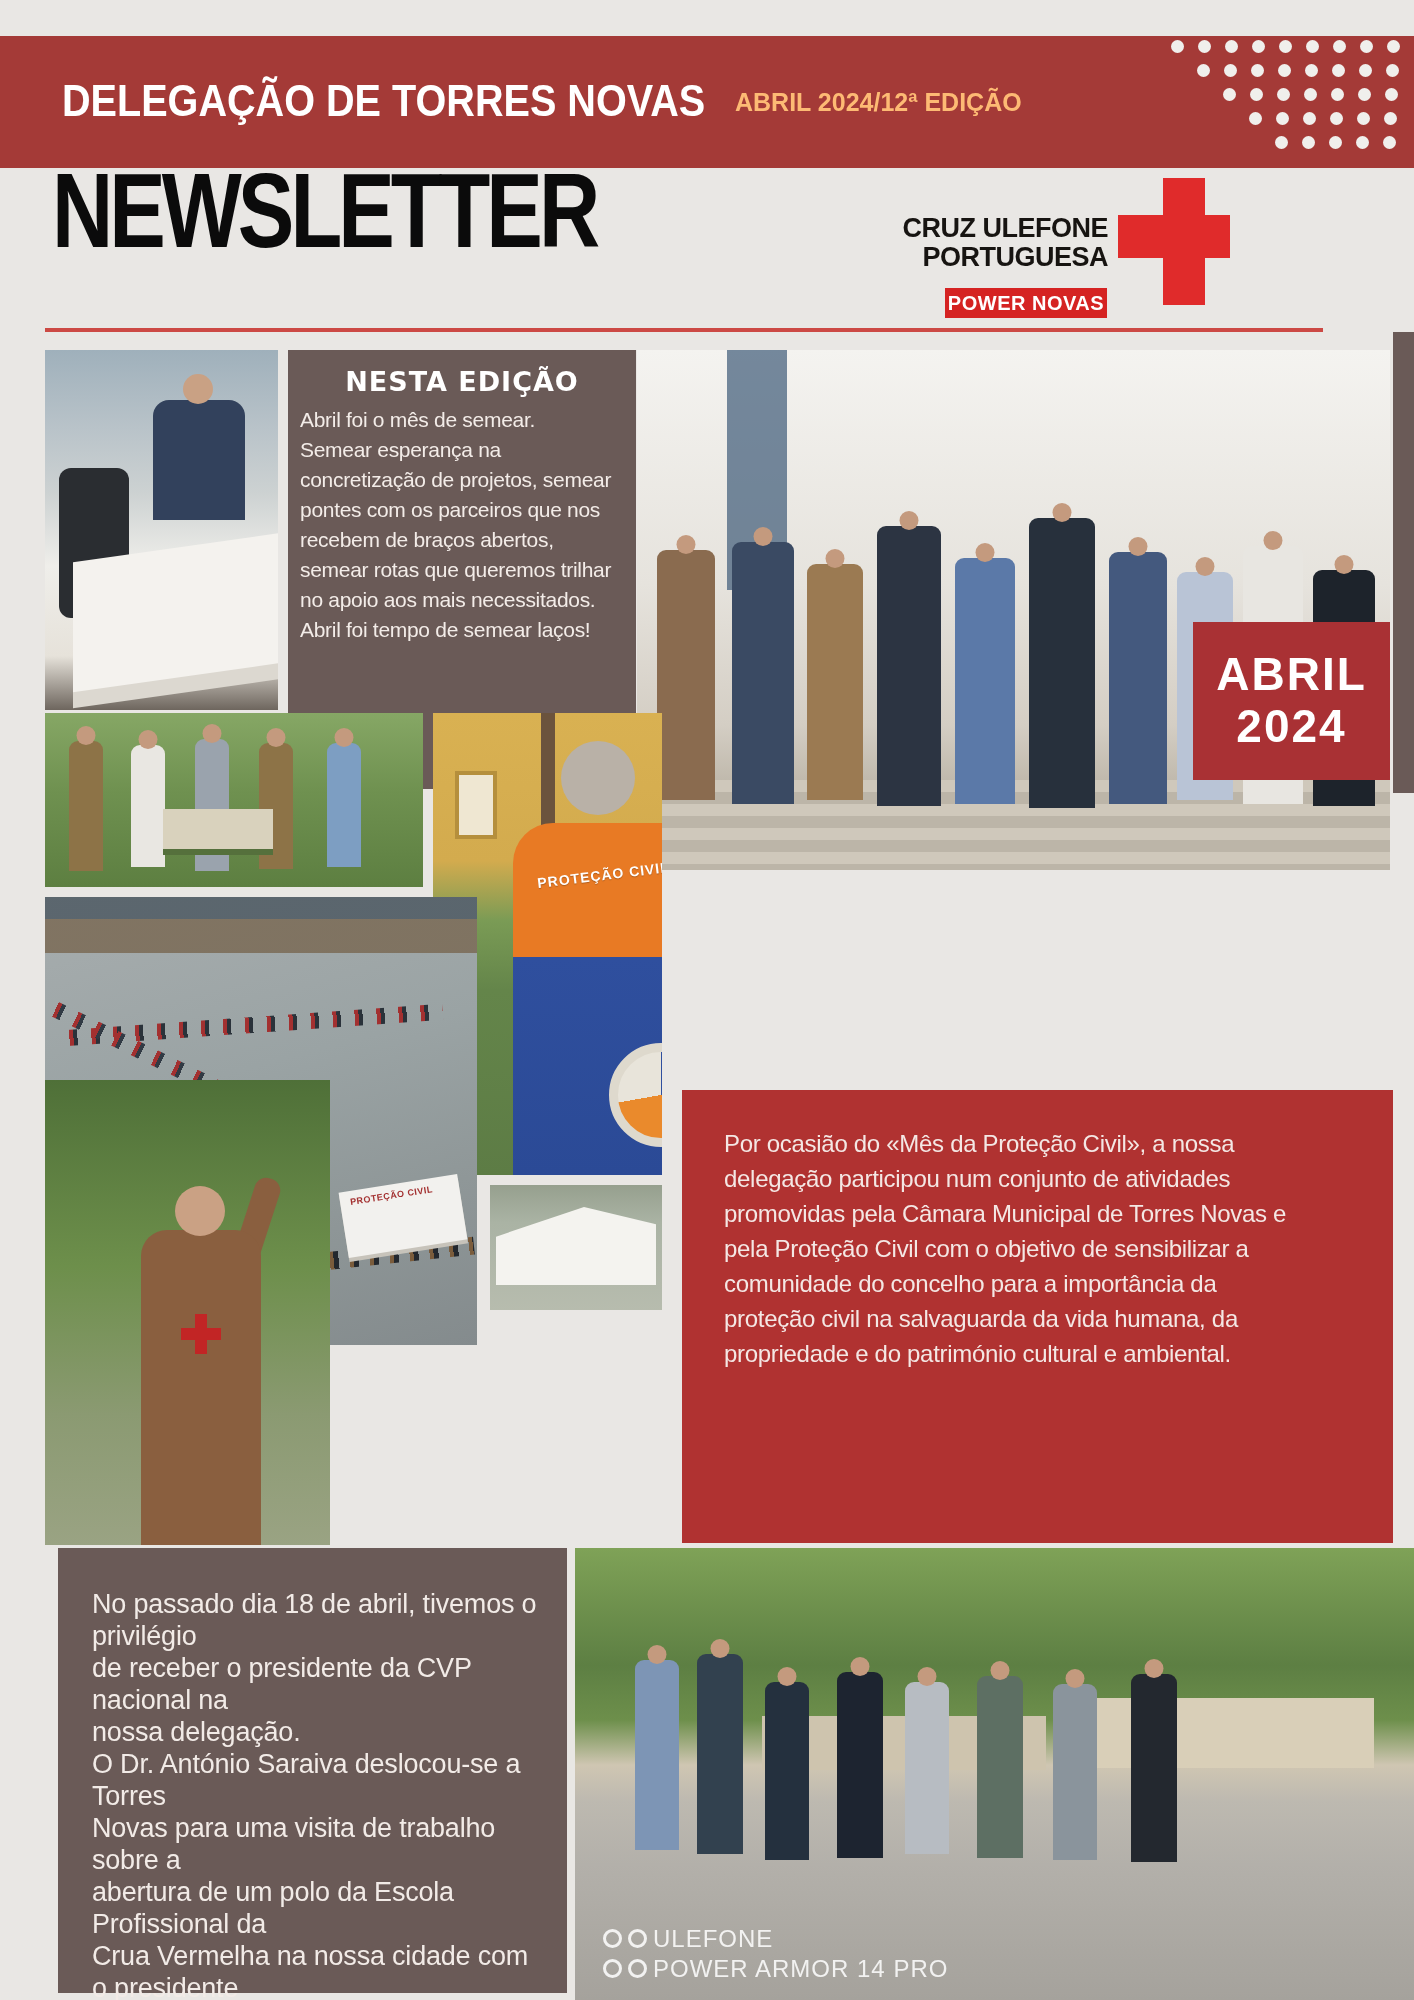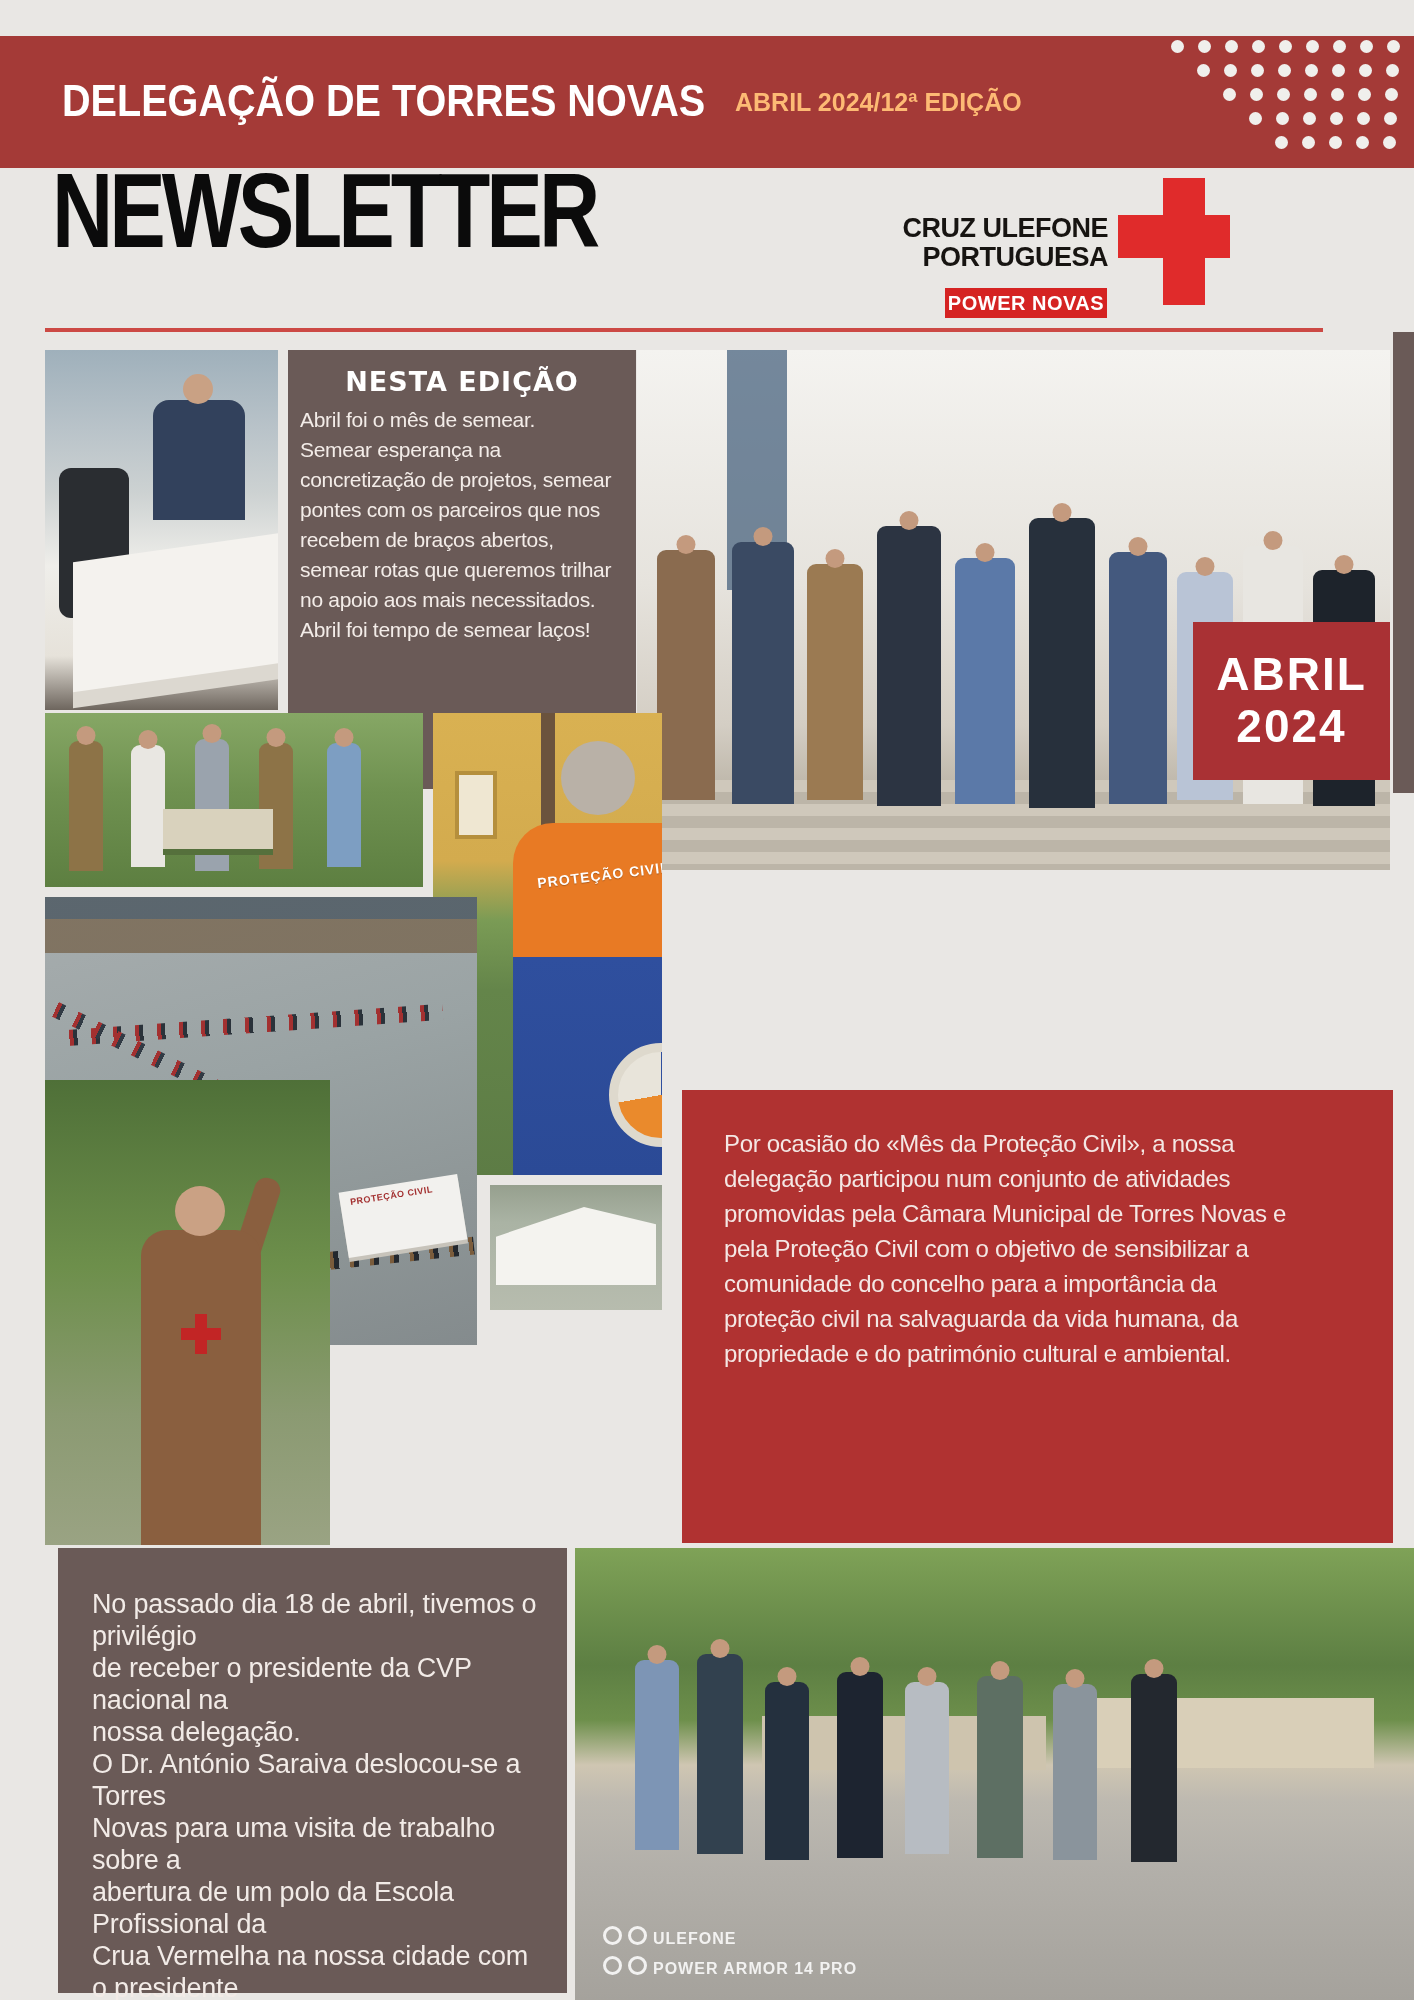--- a/index.html
+++ b/index.html
@@ -127,22 +127,22 @@
   
   .visita{position:absolute;left:58px;top:1548px;width:509px;height:445px;background:#6A5A57;
           color:#F2EBE7;box-sizing:border-box;padding:30px 16px 0 24px;}
   .visita .body{margin:10px;font-size:27px;line-height:32px;letter-spacing:-.2px;white-space:pre-line;}
 
   
   .ph-bottom{left:575px;top:1548px;width:839px;height:452px;
     background:linear-gradient(180deg,#7fa257 0%,#5d7f43 26%,#6d8f4b 38%,#cfc6b2 48%,#bdb9b0 56%,#b3b0aa 70%,#a5a29c 100%);}
   .ph-bottom .building{position:absolute;right:40px;top:150px;width:300px;height:70px;background:#d9cfb8;
     box-shadow:-320px 10px 0 -8px #cec4ae;}
-  .watermark{position:absolute;left:28px;bottom:16px;color:rgba(255,255,255,.85);font-size:16px;
-    font-weight:700;letter-spacing:1px;line-height:30px;}
+  .watermark{position:absolute;left:28px;bottom:16px;color:rgba(255,255,255,.85);font-size:24px;
+    font-weight:400;letter-spacing:1px;line-height:30px;}
   .watermark .ring{display:inline-block;width:13px;height:13px;border:3px solid rgba(255,255,255,.85);
     border-radius:50%;margin-right:6px;vertical-align:-1px;}
 </style>
 </head>
 <body>
 
 <div class="page">
 
   <header class="banner">
     <div class="banner-title">DELEGAÇÃO DE TORRES NOVAS</div>

